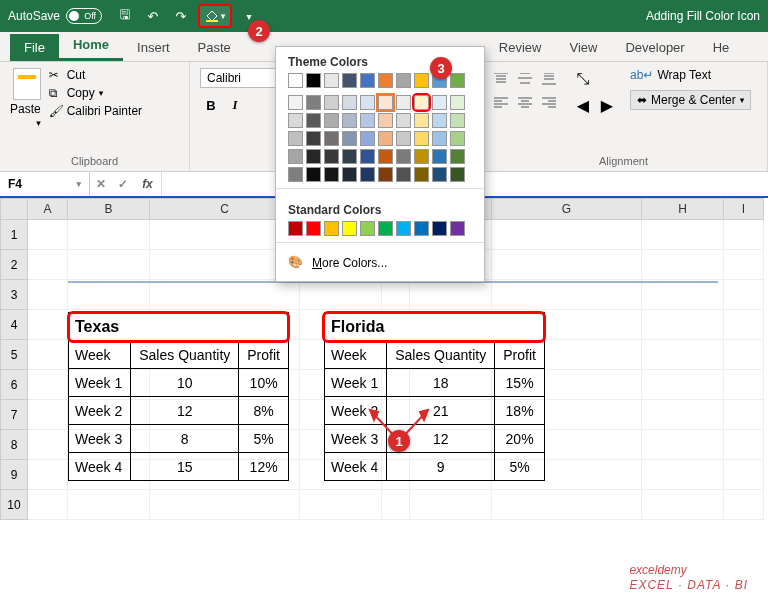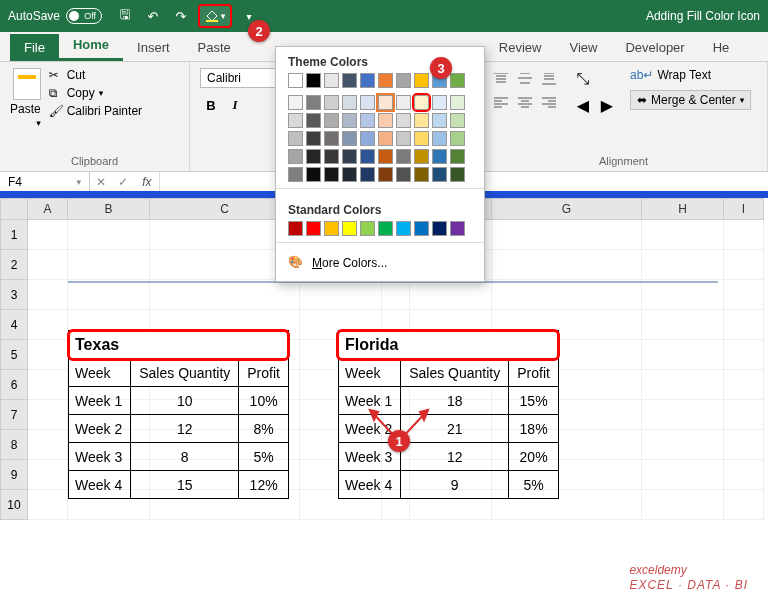--- a/index.html
+++ b/index.html
@@ -40,21 +40,21 @@
 .biu span { width:22px; height:22px; border:1px solid transparent; display:flex; align-items:center; justify-content:center; font-size:13px; font-weight:bold; }
 .align-body { display:flex; gap:12px; align-items:flex-start; }
 .align-grid { display:grid; grid-template-columns: repeat(3, 22px); gap:2px; }
 .align-cell{ width:22px; height:22px; display:flex; align-items:center; justify-content:center; }
 .align-cell svg{width:14px;height:12px;}
 .wrap-merge { display:flex; flex-direction:column; gap:8px; font-size:12px; }
 .wrap-btn { display:flex; align-items:center; gap:4px; }
 .merge-btn { display:flex; align-items:center; gap:4px; background:#e6e6e6; border:1px solid #c0c0c0; padding:2px 6px; }
 
 
-.fbar { height: 26px; display:flex; align-items:center; border-bottom:7px solid #1d4ed8; font-size:12px; }
+.fbar { height: 26px; display:flex; align-items:center; border-bottom:2px solid #1d4ed8; font-size:12px;font-weight:bold; }
 .namebox { width:90px; border-right:1px solid #ccc; padding:0 8px; height:100%; display:flex; align-items:center; justify-content:space-between; }
 .fx { padding: 0 8px; font-style:italic; color:#555; }
 
 
 .sheet { position:relative; }
 .col-headers { display:flex; height:22px; font-size:12px; }
 .corner { width:28px; background:#e6e6e6; border:1px solid #ccc; }
 .colh { background:#e6e6e6; border:1px solid #ccc; border-left:none; display:flex; align-items:center; justify-content:center; color:#333; }
 .rows { display:flex; flex-direction:column; }
 .row { display:flex; height: 30px; }
@@ -64,21 +64,21 @@
 
 .cA{width:40px;} .cB{width:82px;} .cC{width:150px;} .cD{width:82px;} .cE{width:28px;}
 .cF{width:82px;} .cG{width:150px;} .cH{width:82px;} .cI{width:40px;}
 .tbl { border-collapse:collapse; font-size:14px; }
 .tbl th, .tbl td { border:1.5px solid #000; padding:4px 8px; text-align:center; height:28px; }
 .tbl th { font-weight:normal; background:#fff; }
 .tbl .region-hdr { font-size:16px; font-weight:bold; }
 .texas-hdr { background:#c5b4a0; }
 .florida-hdr { background:#f5e0d0; }
 .tbl-wrap { display:inline-block; border:3px solid #ff0000; border-radius:6px; }
-.tbl-wrap + .tbl-wrap { margin-left: 23px; }
+.tbl-wrap + .tbl-wrap { margin-left: 9px; }
 .tbl td:first-child, .tbl th:first-child { text-align:left; padding-left:6px; }
 .tbl .wk{text-align:left;}
 
 
 .callout { position:absolute; width:22px; height:22px; border-radius:50%; background:#d92b2b; color:#fff; font-size:13px; font-weight:bold; display:flex; align-items:center; justify-content:center; box-shadow:0 1px 3px rgba(0,0,0,0.4); z-index: 50; }
 .callout::after{content:"";position:absolute;width:0;height:0;}
 .c1{ left: 388px; top: 430px; }
 .c2{ left: 248px; top: 20px; }
 .c3{ left: 430px; top: 57px; }
 .arrow { position:absolute; stroke:#d92b2b; stroke-width:2; fill:#d92b2b; z-index:40; }
@@ -376,21 +376,21 @@
         <div class="cell cE"></div>
         <div class="cell cF"></div>
         <div class="cell cG"></div>
         <div class="cell cH"></div>
         <div class="cell cI"></div>
       </div>
     </div>
 
   <div style="position:absolute; left:68px; top:62px; color:#2e5c8a; font-size:18px; font-weight:600; border-bottom:2px solid #9cb4d0; width:650px; text-align:right; padding-right:290px;">on</div>
 
-  <div style="position:absolute; left:68px; top:132px; display:flex; gap:26px;">
+  <div style="position:absolute; left:68px; top:114px; display:flex; gap:26px;">
     <div class="tbl-wrap" style="display: block; border: none;">
       <table class="tbl" id="tbl-texas">
           <tbody>
             <tr>
               <th colspan="3" class="region-hdr texas-hdr" style="outline: rgb(255, 0, 0) solid 3px; outline-offset: -1px; border-radius: 4px;">Texas</th>
             </tr>
             <tr>
               <th>Week</th>
               <th>Sales Quantity</th>
               <th>Profit</th>

